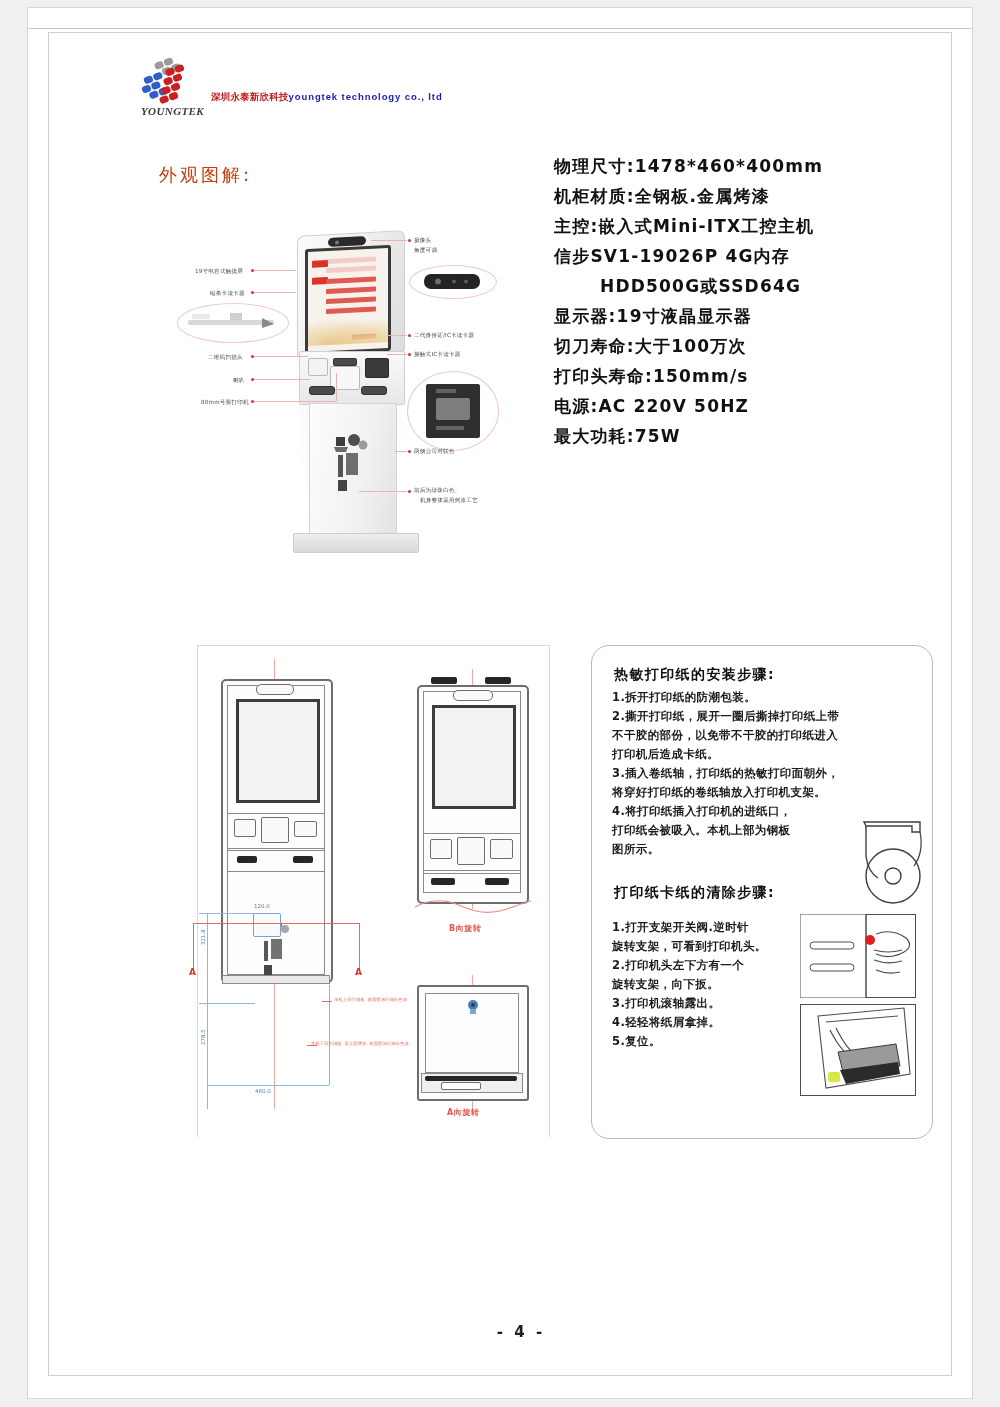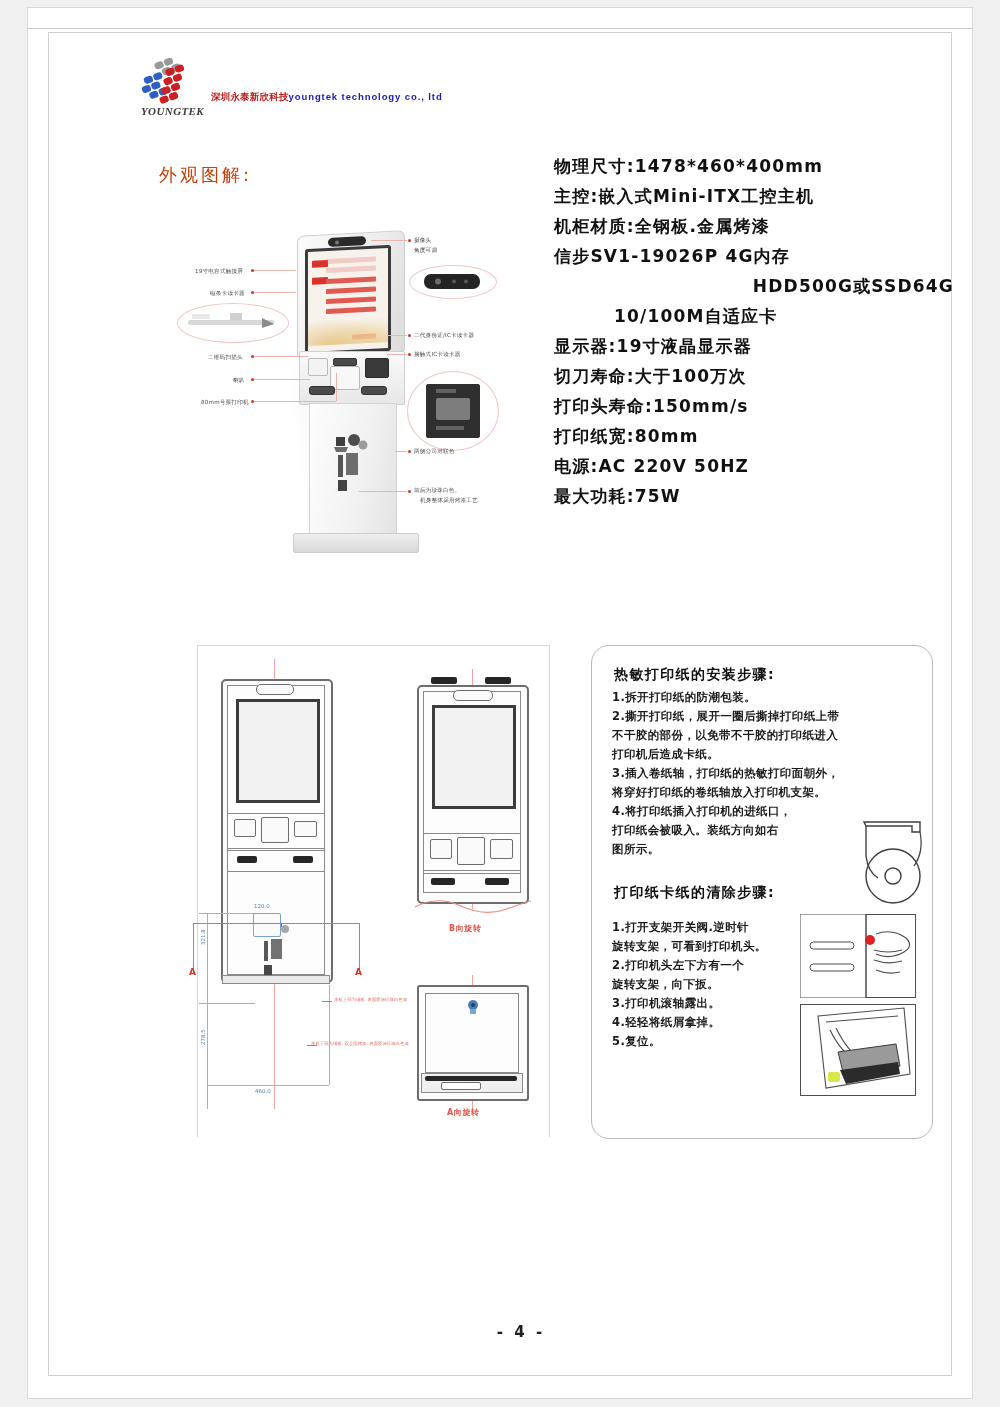--- a/index.html
+++ b/index.html
@@ -58,21 +58,21 @@
   .spec-title{
     text-align:center;font-size:16px;font-weight:bold;color:#111;
     letter-spacing:4px;margin-bottom:18px;
     font-family:"DejaVu Sans",sans-serif;
   }
   .spec-line{
     font-size:17px;font-weight:bold;color:#111;
     letter-spacing:1.2px;line-height:30px;white-space:nowrap;
     font-family:"DejaVu Sans",sans-serif;
   }
-  .spec-line.indent{padding-left:46px;text-align:right;}
+  .spec-line.indent{padding-left:46px;}
   .spec-line.indent2{padding-left:60px;}
 
   
   .photo-area{position:absolute;left:140px;top:190px;width:360px;height:370px;}
 
   
   .k-shadow{position:absolute;left:100px;top:6px;width:120px;height:320px;
             background:radial-gradient(ellipse at 50% 50%,rgba(0,0,0,.07),rgba(0,0,0,0) 70%);}
   .k-head{
     position:absolute;left:108px;top:10px;width:106px;height:120px;
@@ -229,29 +229,27 @@
       <div class="logo-word">YOUNGTEK</div>
       <div class="logo-text">
         <span class="cn">深圳永泰新欣科技</span><span class="en">youngtek technology co., ltd</span>
       </div>
     </div>
 
     <div class="sect-title">外观图解:</div>
 
     <div class="spec-panel">
       <div class="spec-line">物理尺寸:1478*460*400mm</div>
+      <div class="spec-line">机柜材质:全钢板.金属烤漆</div>
       <div class="spec-line">主控:嵌入式Mini-ITX工控主机</div>
-      <div class="spec-line">机柜材质:全钢板.金属烤漆</div>
       <div class="spec-line">信步SV1-19026P 4G内存</div>
       <div class="spec-line indent">HDD500G或SSD64G</div>
-      <div class="spec-line indent2">10/100M自适应卡</div>
       <div class="spec-line">显示器:19寸液晶显示器</div>
       <div class="spec-line">切刀寿命:大于100万次</div>
       <div class="spec-line">打印头寿命:150mm/s</div>
-      <div class="spec-line">打印纸宽:80mm</div>
       <div class="spec-line">电源:AC 220V  50HZ</div>
       <div class="spec-line">最大功耗:75W</div>
     </div>
 
     <div class="photo-area">
 
       <div class="k-shadow"></div>
 
       <div class="k-head"></div>
       <div class="k-cam"></div>
@@ -470,21 +468,21 @@
 
       <div class="instr-h" style="left:22px;top:20px">热敏打印纸的安装步骤:</div>
 
       <div class="instr-p" style="left:20px;top:42px">1.拆开打印纸的防潮包装。</div>
       <div class="instr-p" style="left:20px;top:61px">2.撕开打印纸，展开一圈后撕掉打印纸上带</div>
       <div class="instr-p" style="left:20px;top:80px">不干胶的部份，以免带不干胶的打印纸进入</div>
       <div class="instr-p" style="left:20px;top:99px">打印机后造成卡纸。</div>
       <div class="instr-p" style="left:20px;top:118px">3.插入卷纸轴，打印纸的热敏打印面朝外，</div>
       <div class="instr-p" style="left:20px;top:137px">将穿好打印纸的卷纸轴放入打印机支架。</div>
       <div class="instr-p" style="left:20px;top:156px">4.将打印纸插入打印机的进纸口，</div>
-      <div class="instr-p" style="left:20px;top:175px">打印纸会被吸入。装纸方向如右</div>
+      <div class="instr-p" style="left:20px;top:175px">打印纸会被吸入。本机上部为钢板</div>
       <div class="instr-p" style="left:20px;top:194px">图所示。</div>
 
       <div class="fig" style="left:268px;top:168px">
         <svg width="66" height="92" viewBox="0 0 66 92">
           <path d="M6 12 h46 v6 h8 v-10 h-56 z" fill="#fff" stroke="#3f3f3f" stroke-width="1.4"></path>
           <path d="M6 12 v30" stroke="#3f3f3f" stroke-width="1.4" fill="none"></path>
           <ellipse cx="33" cy="62" rx="27" ry="27" fill="#fff" stroke="#3f3f3f" stroke-width="1.4"></ellipse>
           <ellipse cx="33" cy="62" rx="8" ry="8" fill="#fff" stroke="#3f3f3f" stroke-width="1.4"></ellipse>
           <path d="M6 42 q2 16 12 22" stroke="#3f3f3f" stroke-width="1.4" fill="none"></path>
           <path d="M60 18 q4 20 -6 34" stroke="#3f3f3f" stroke-width="1.2" fill="none"></path>

